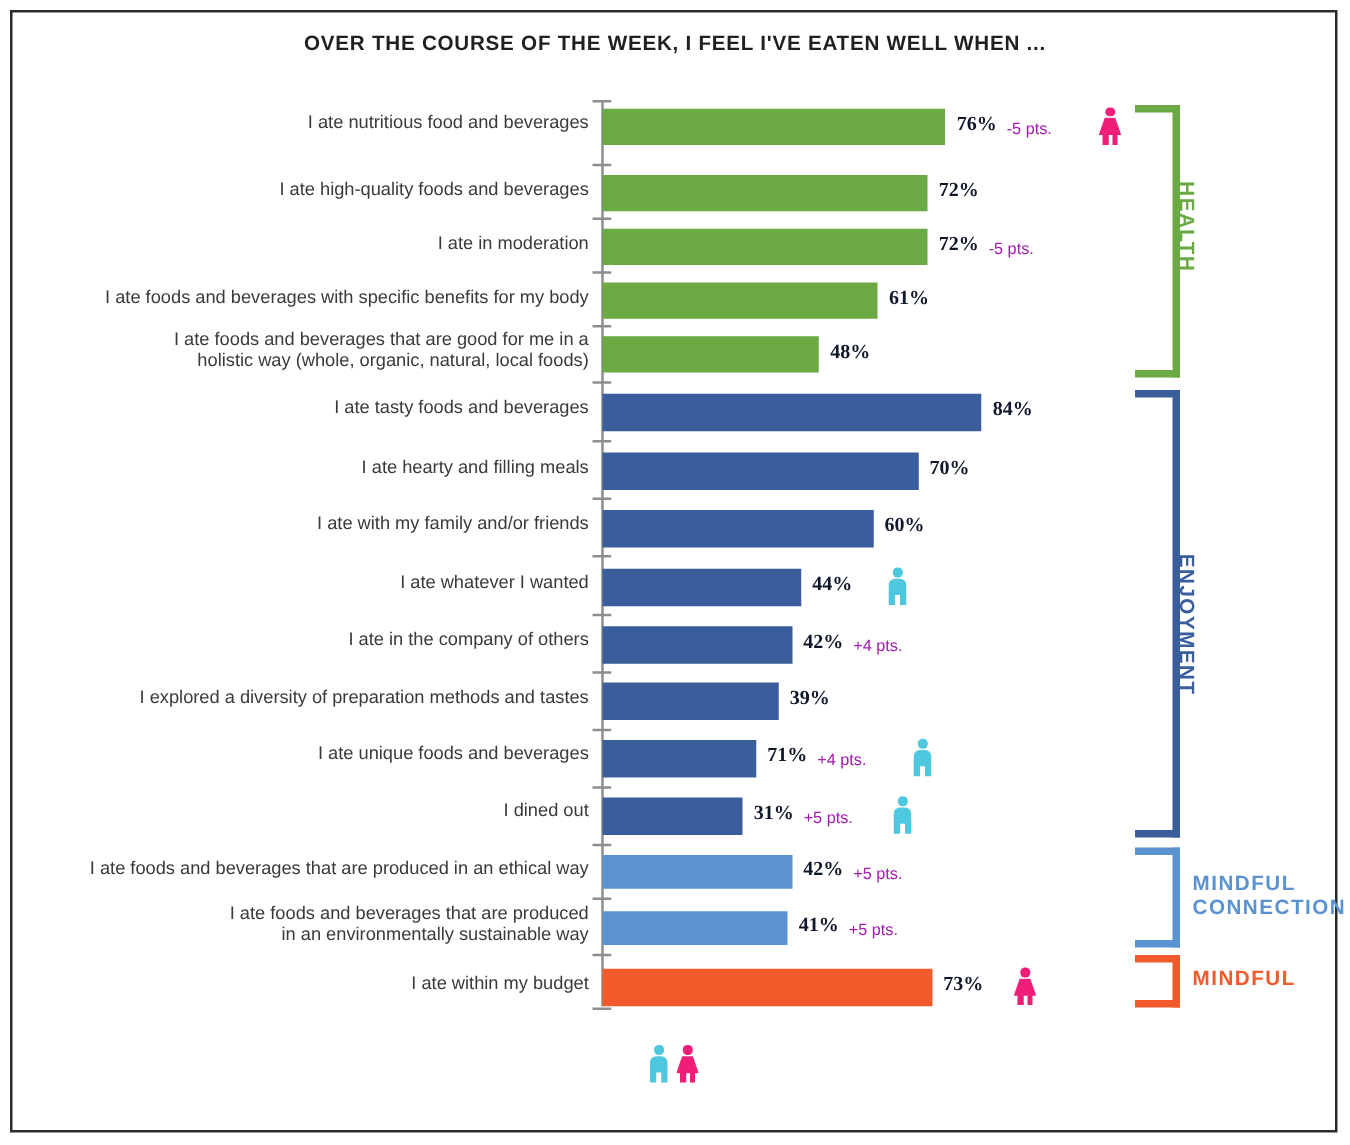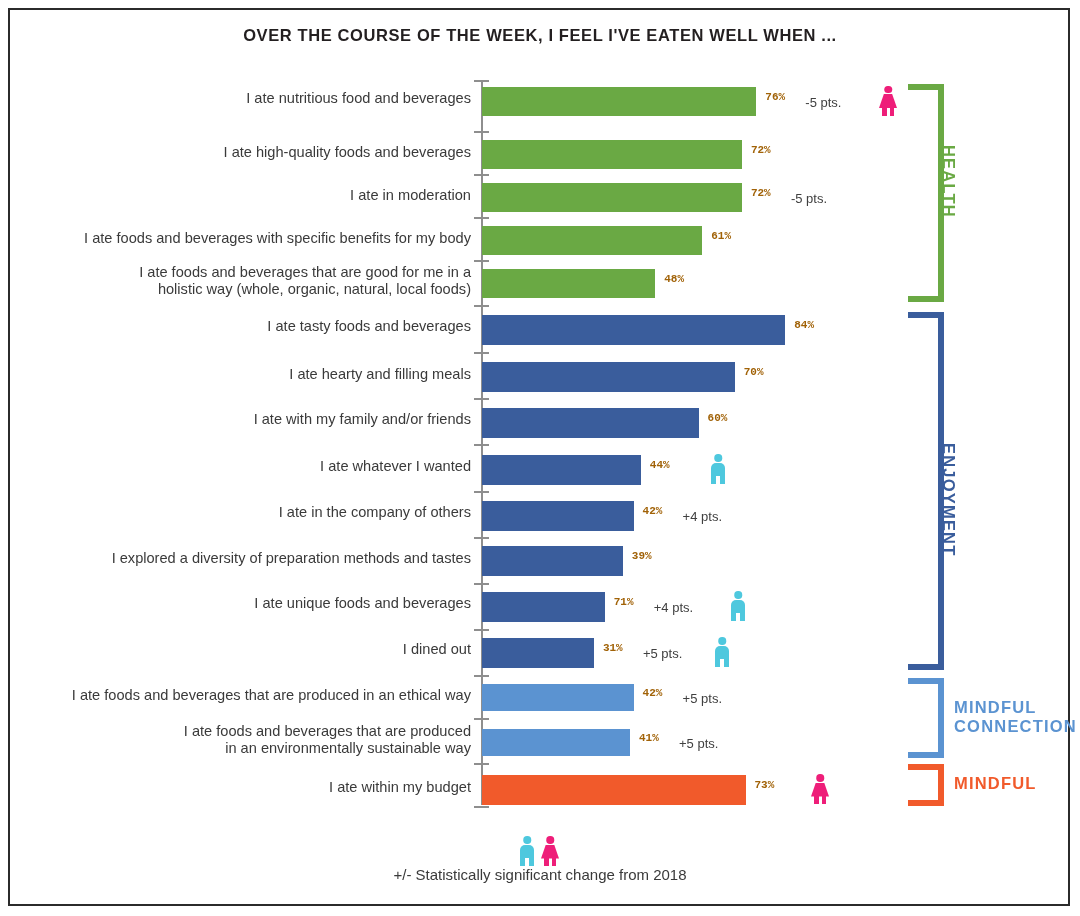--- a/index.html
+++ b/index.html
@@ -39,30 +39,30 @@
     white-space:pre-line;
     font-family:"Liberation Sans", sans-serif;
   }
   .bar{
     position:absolute;
     left:482px;
     height:27px;
   }
   .value{
     position:absolute;
-    font-size:11px;
+    font-size:16px;
     font-weight:bold;
-    color:#a16207;
+    color:#0f172a;
     white-space:nowrap;
-    font-family:Liberation Mono, monospace;
+    font-family:Liberation Serif, serif;
   }
   .delta{
     position:absolute;
     font-size:13px;
-    color:#404040;
+    color:#a21caf;
     white-space:nowrap;
     font-family:"Liberation Sans", sans-serif;
   }
 
   
   #axisline{position:absolute;left:481px;top:80px;width:1.6px;height:725px;background:#8e8e8e;}
   .tick{position:absolute;left:474px;width:15px;height:1.5px;background:#8e8e8e;}
 
   
   .gicon{position:absolute;width:20px;height:30px;}
@@ -295,14 +295,13 @@
           <span class="leg-r" style="background: rgb(78, 200, 222);"></span>
       </span>
       <span class="gicon female" style="left:23px;">
         <span class="head" style="background: rgb(238, 30, 121);"></span>
           <span class="body" style="background: rgb(238, 30, 121);"></span>
         <span class="leg-l" style="background: rgb(238, 30, 121);"></span>
           <span class="leg-r" style="background: rgb(238, 30, 121);"></span>
       </span>
     </span>
   </div>
-  <div class="l2">+/- Statistically significant change from 2018</div>
 </div>
 
 </body></html>

